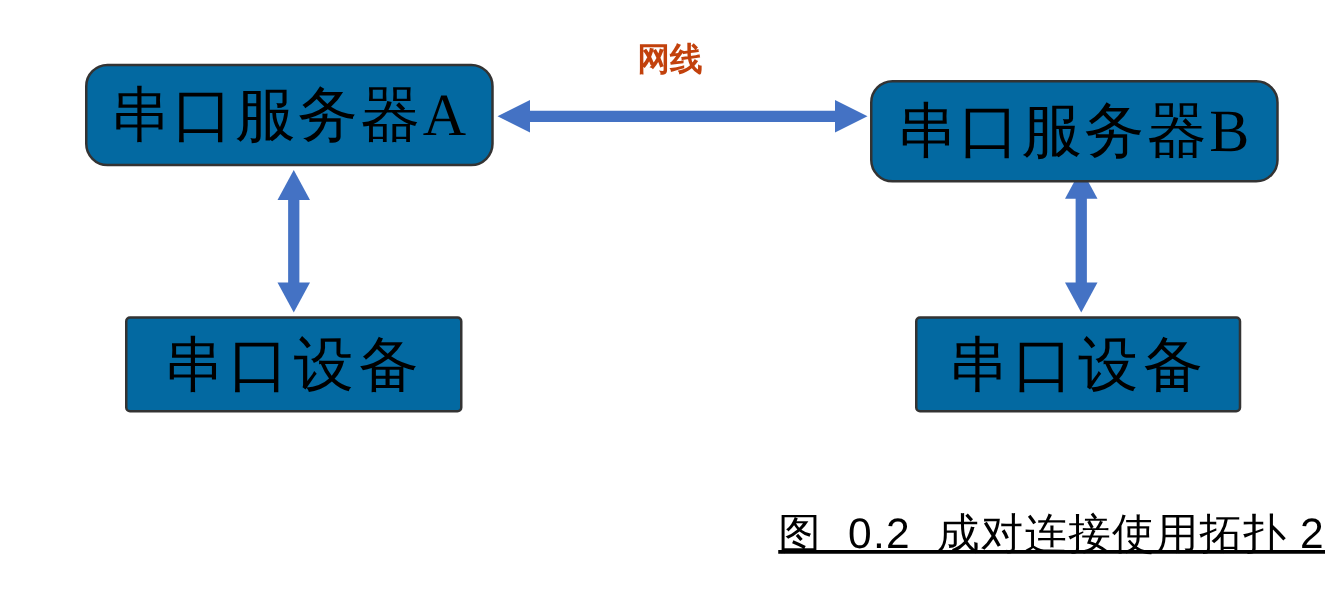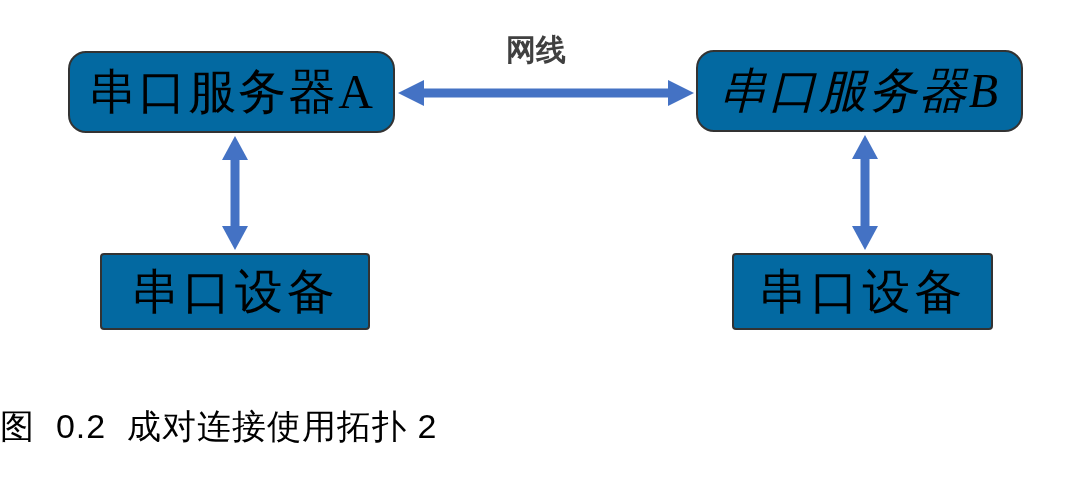--- a/index.html
+++ b/index.html
@@ -28,52 +28,53 @@
     white-space: nowrap;
   }
   .node-server {
     width: 327px;
     height: 82px;
     border-radius: 18px;
     font-size: 48px;
     letter-spacing: 2px;
   }
   .node-server-a { left: 68px;  top: 51px; }
-  .node-server-b { left: 696px; top: 50px; font-style: italic; }
+  .node-server-b { left: 696px; top: 64px; }
   .node-device {
     height: 77px;
     border-radius: 4px;
     font-size: 48px;
     letter-spacing: 4px;
   }
   .node-device-left  { left: 100px; top: 253px; width: 270px; }
   .node-device-right { left: 732px; top: 253px; width: 261px; }
   .edge-label {
     position: absolute;
     left: 460px;
     top: 30px;
     width: 152px;
     text-align: center;
     font-family: "Liberation Sans", "DejaVu Sans", sans-serif;
     font-weight: bold;
-    font-size: 30px;
-    color: #404040;
+    font-size: 26px;
+    color: #c2410c;
     white-space: nowrap;
   }
   .caption {
     position: absolute;
     left: 0;
     right: 6px;
     top: 404px;
-    text-align: left;
+    text-align: right;
     font-family: "Liberation Sans", "DejaVu Sans", sans-serif;
     font-size: 34px;
     letter-spacing: 1px;
     color: #000000;
     white-space: pre;
+    text-decoration: underline;
   }
 </style>
 </head>
 <body>
 
 <div class="canvas">
 
   <svg class="arrow-layer" viewBox="0 0 1066 479" xmlns="http://www.w3.org/2000/svg" aria-hidden="true">
 
     <g>

